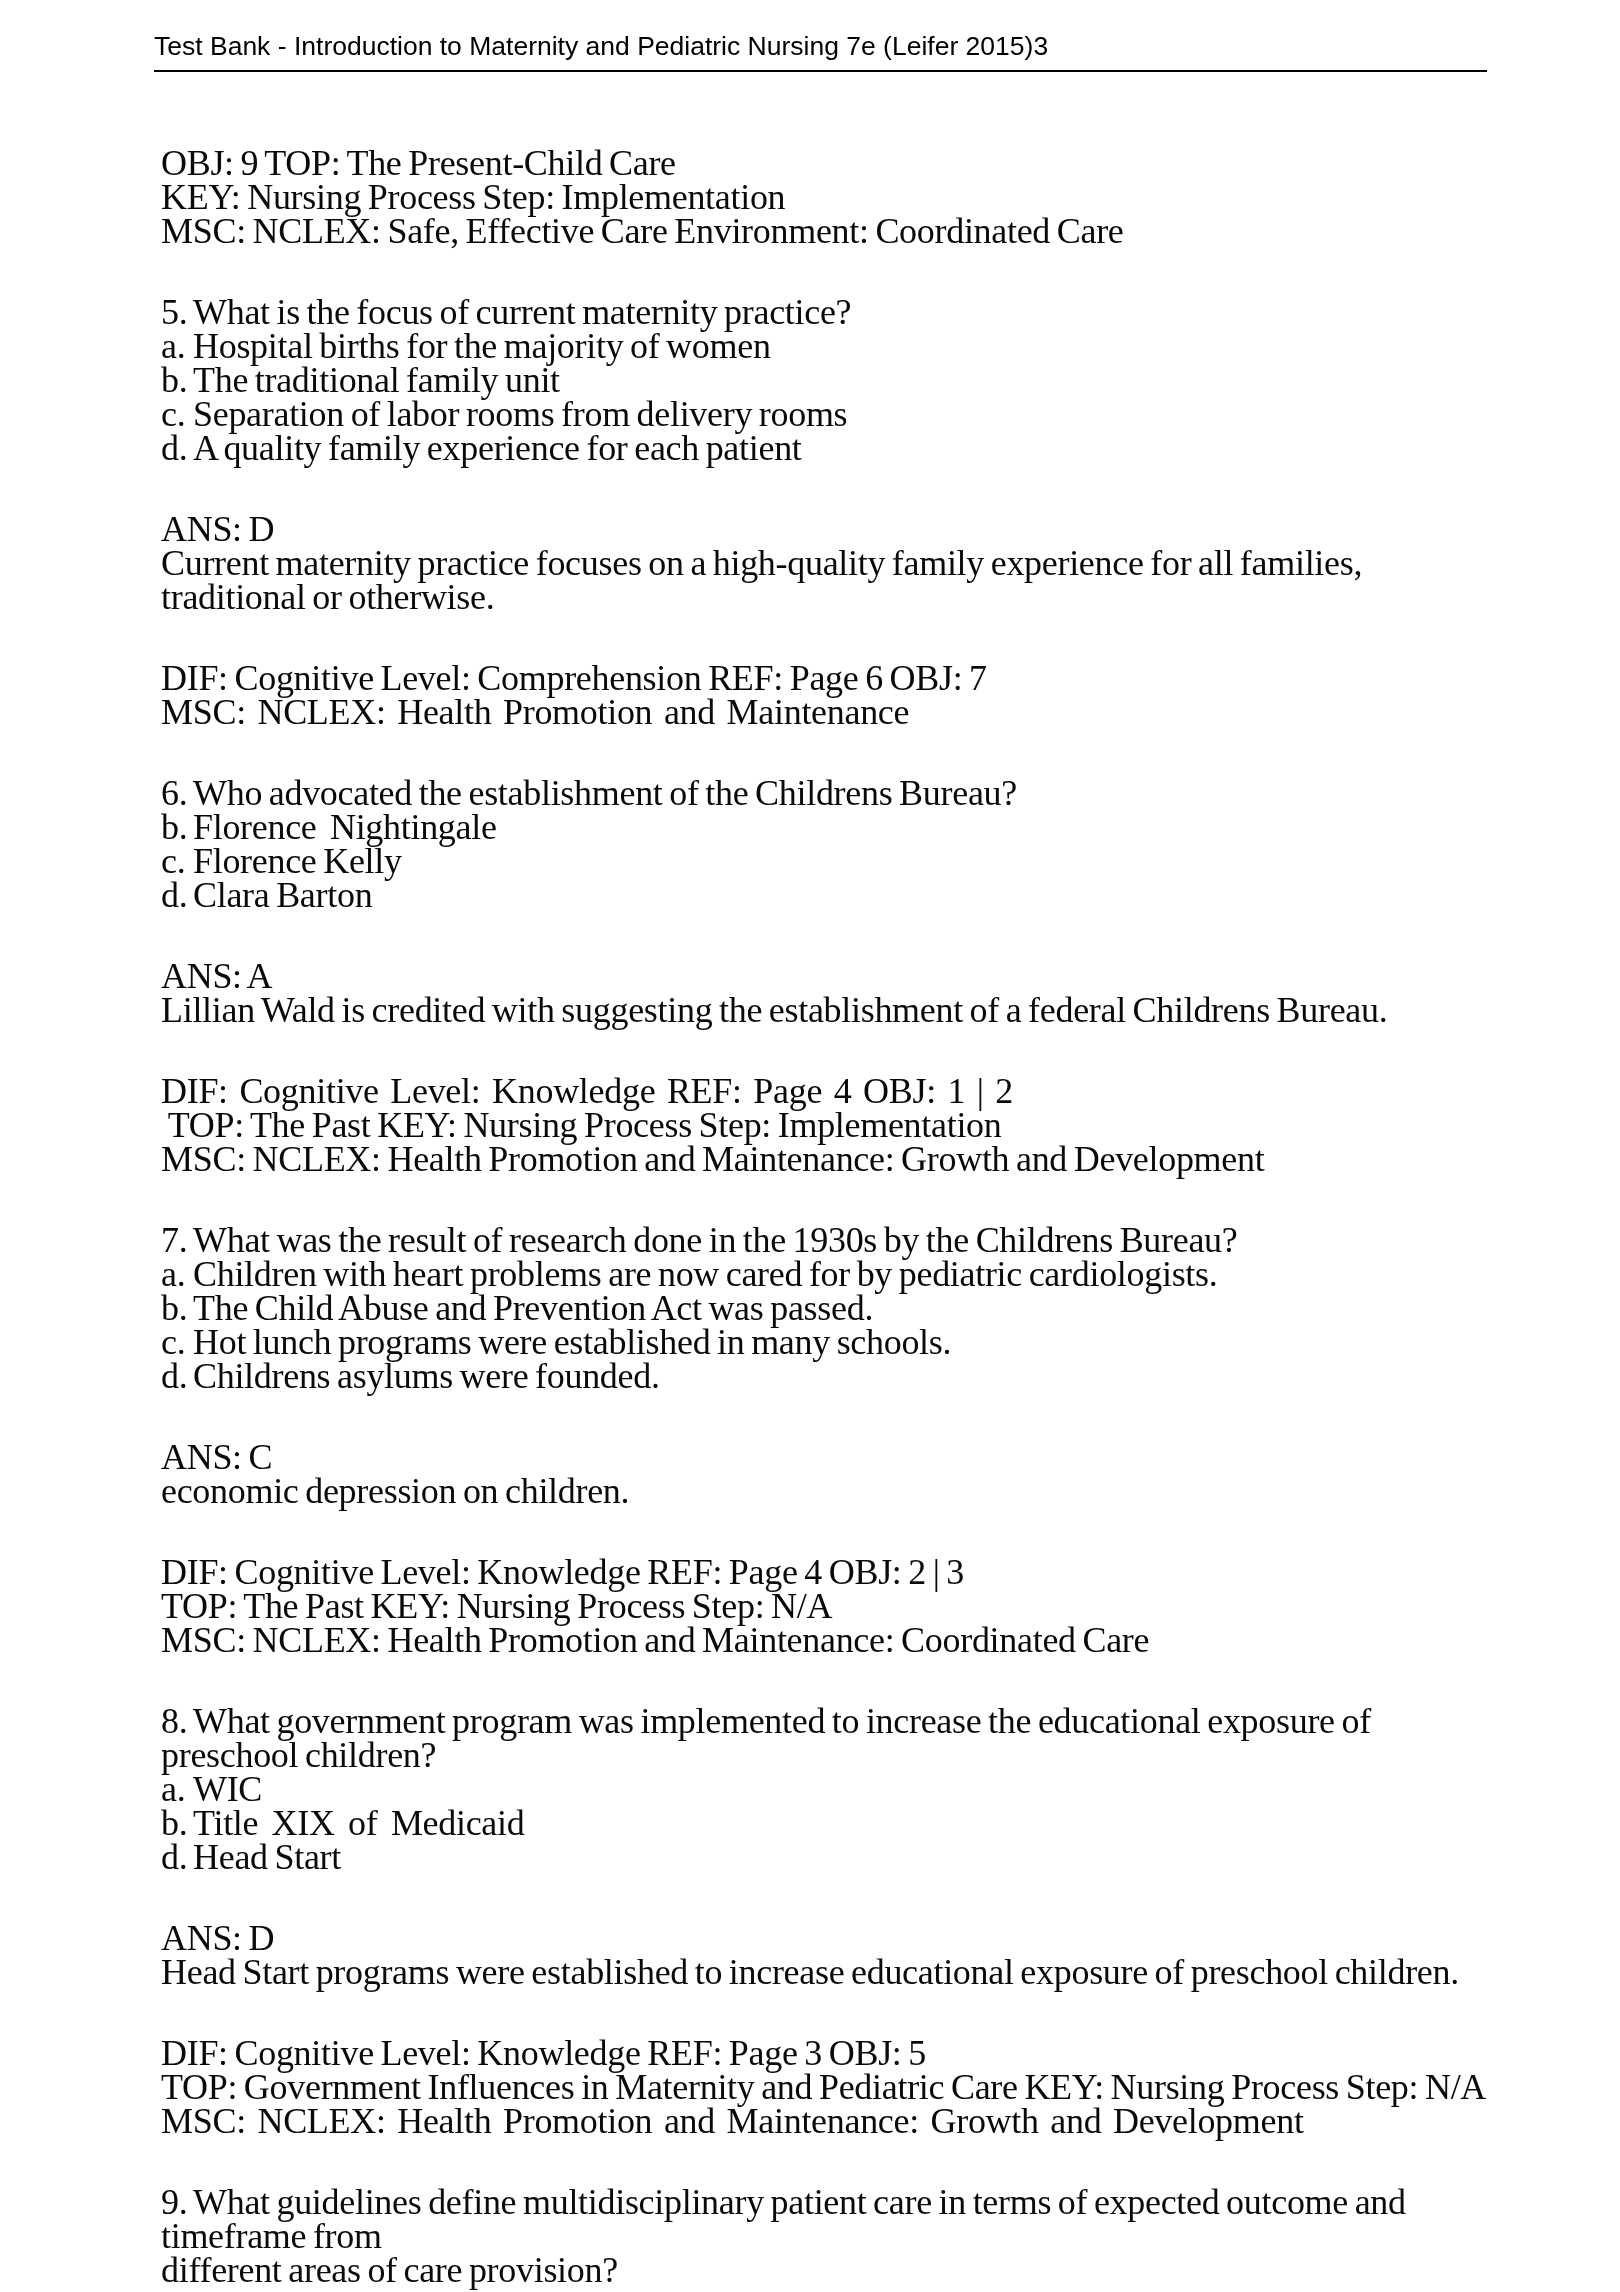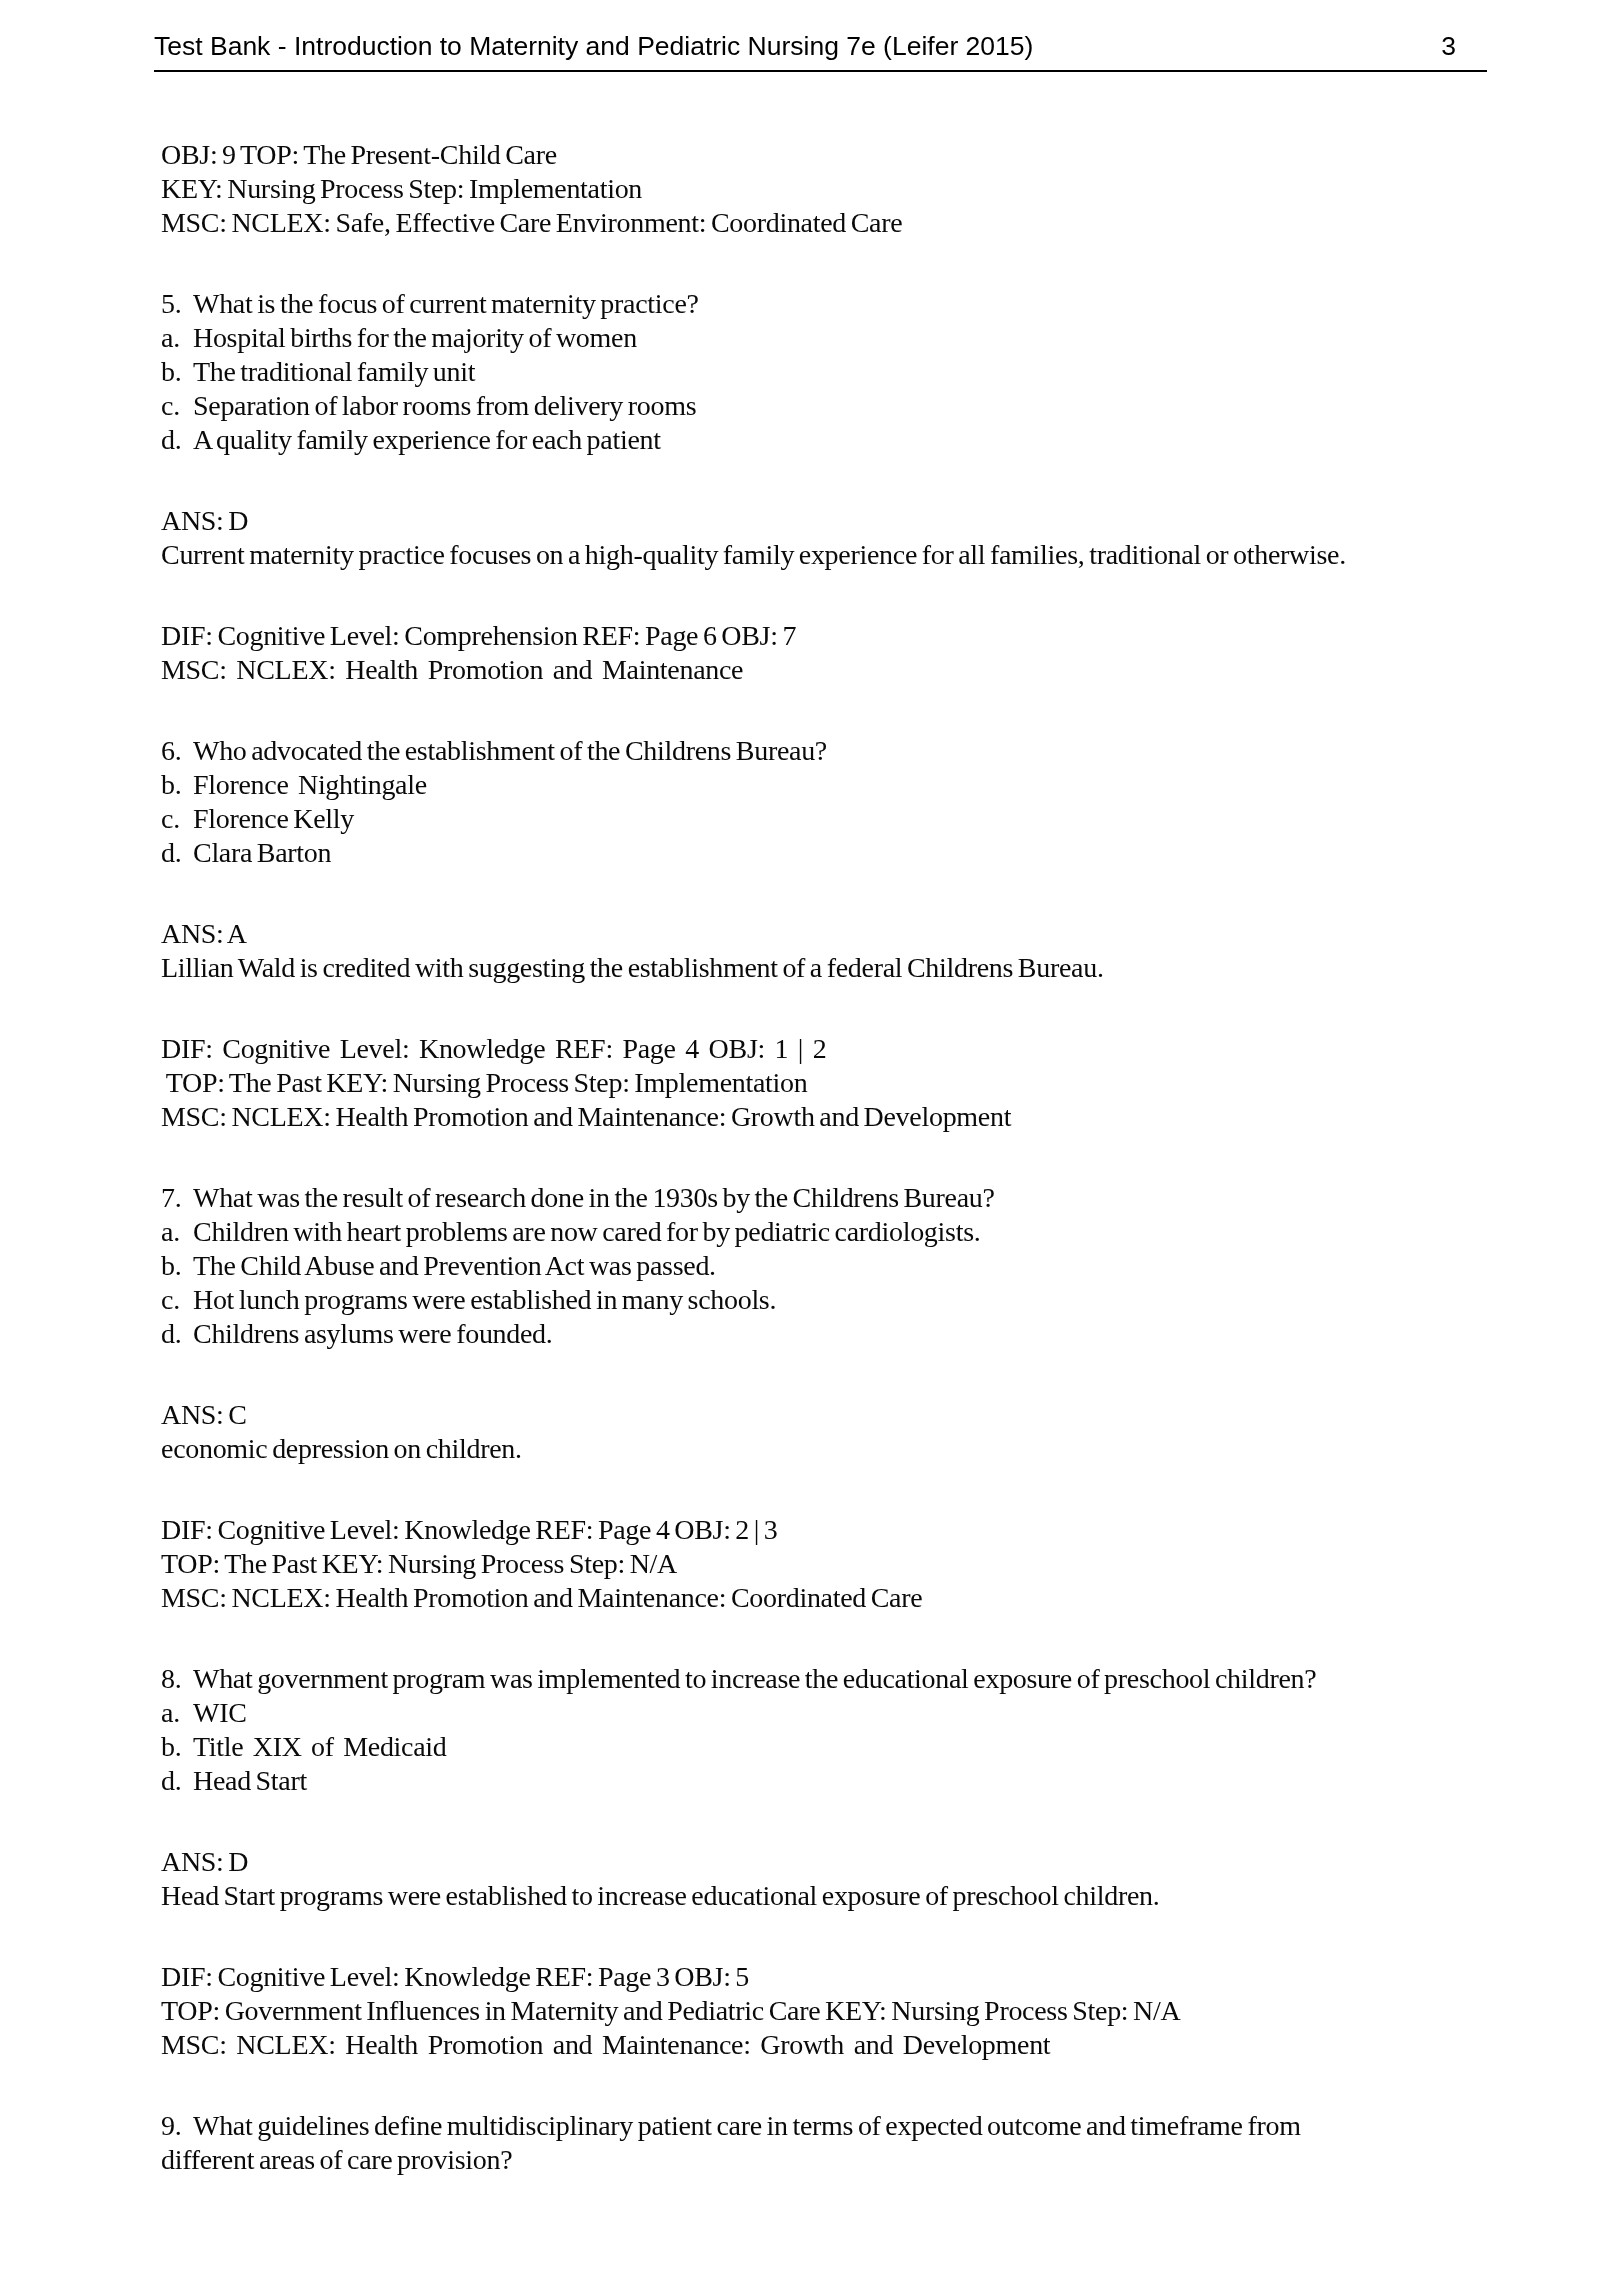--- a/index.html
+++ b/index.html
@@ -11,36 +11,36 @@
     overflow: hidden;
     font-family: "Liberation Serif", "DejaVu Serif", serif;
     color: #0a0a0a;
   }
   .header {
     position: absolute;
     left: 154px;
     top: 32px;
     width: 1333px;
     display: flex;
-    justify-content: space-between;
+    justify-content: flex-start;
     align-items: flex-end;
     border-bottom: 2px solid #000;
     padding-bottom: 8.8px;
     font-family: "Liberation Sans", "DejaVu Sans", sans-serif;
     font-size: 26.5px;
     line-height: 29px;
     color: #000;
   }
   .header .pagenum { margin-right: 31px; }
   .doc-body {
     position: absolute;
     left: 161px;
-    top: 138px;
+    top: 146px;
     width: 1338px;
-    font-size: 28px;
+    font-size: 36px;
     line-height: 34px;
     letter-spacing: -0.3px;
     word-spacing: -2px;
   }
   .block { margin-top: 47px; }
   .block:first-child { margin-top: 0; }
   .line { white-space: pre-wrap; }
   .line .lab {
     display: inline-block;
     width: 32px;

